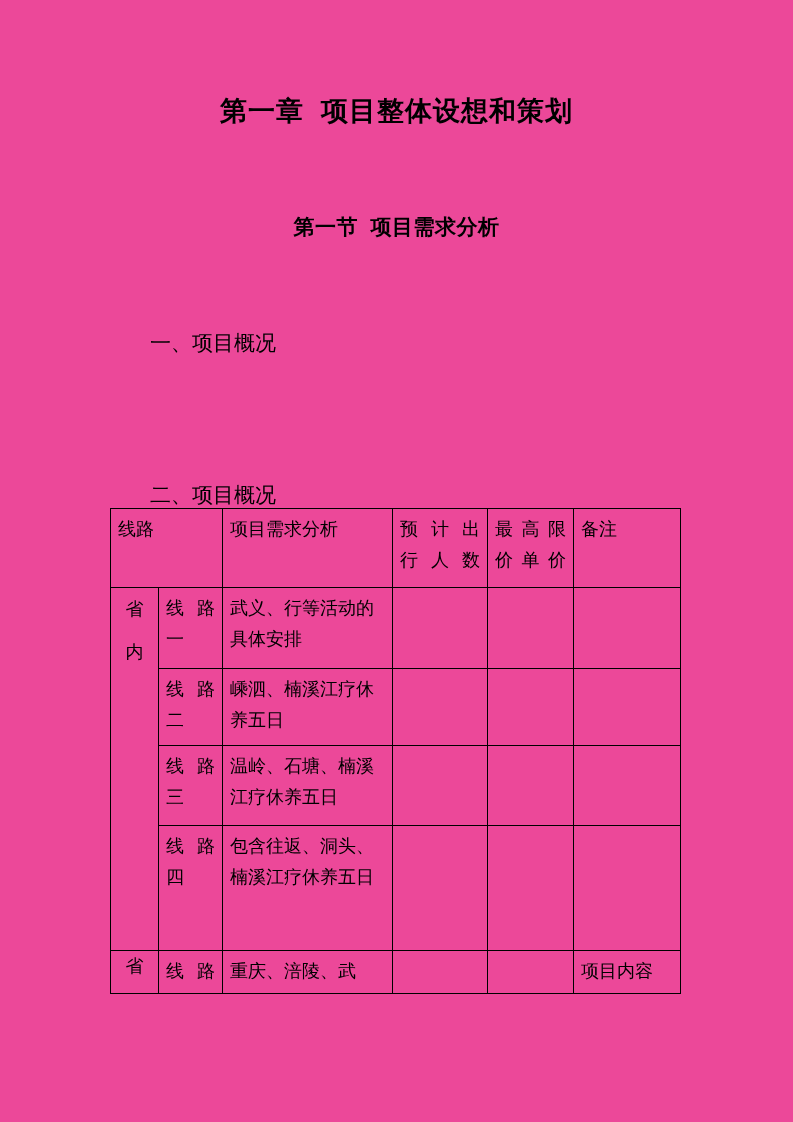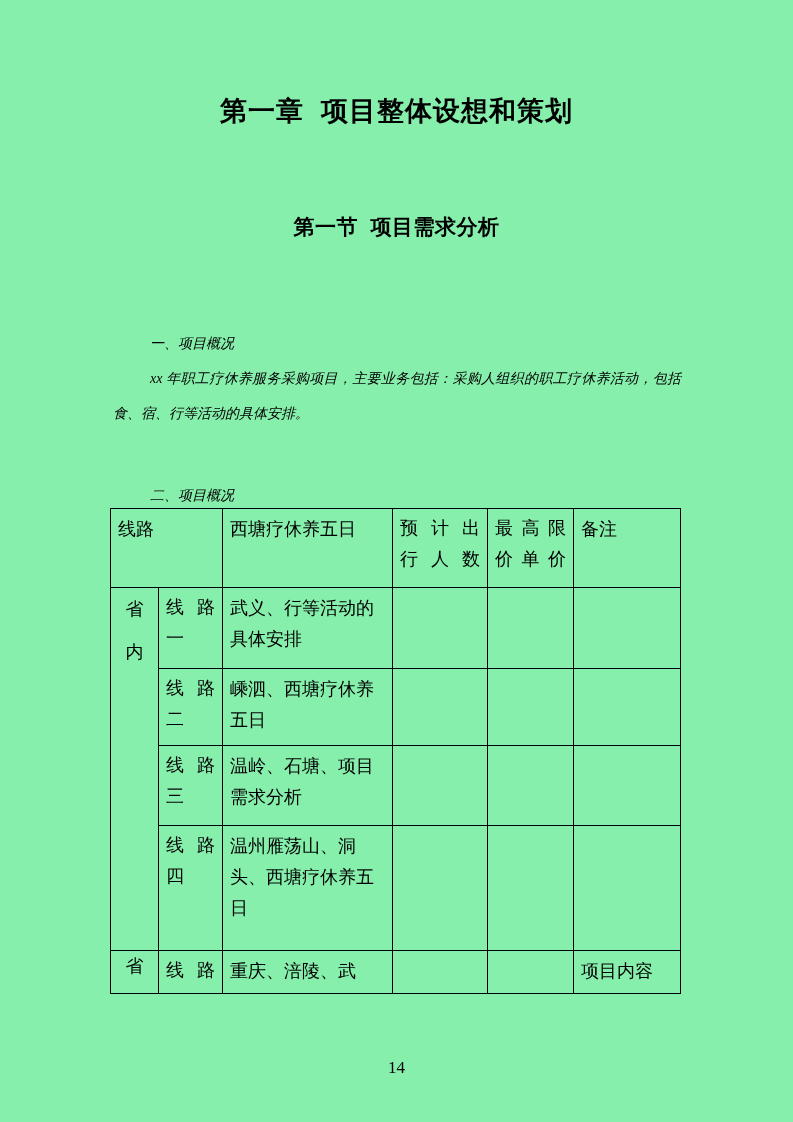--- a/index.html
+++ b/index.html
@@ -8,21 +8,21 @@
     background: #ffffff;
   }
   body {
     font-family: "Liberation Serif", "DejaVu Serif", serif;
     color: #000000;
   }
   .page {
     position: relative;
     width: 793px;
     height: 1122px;
-    background: #86efac;
+    background: #ec4899;
     overflow: hidden;
     box-sizing: border-box;
   }
 
   
   .chapter-title {
     position: absolute;
     left: 0;
     top: 94px;
     width: 793px;
@@ -46,23 +46,22 @@
     letter-spacing: 0.5px;
     line-height: 28px;
     white-space: pre;
   }
 
   
   .body-block {
     position: absolute;
     left: 113px;
     width: 568px;
-    font-size: 14px;
+    font-size: 21px;
     line-height: 35px;
-    font-style: italic;
   }
   .heading-num {
     top: 326px;
     text-indent: 37px;
   }
   .para-1 {
     top: 361px;
     text-indent: 37px;
     text-align: justify;
     text-justify: inter-ideograph;
@@ -90,21 +89,20 @@
     line-height: 31px;
   }
   .cell-pad {
     padding: 5px 7px 6px 7px;
   }
   
   .distr {
     text-align: justify;
     text-align-last: justify;
     text-justify: inter-character;
-    font-family: Liberation Mono, monospace;
   }
   .mid {
     vertical-align: middle;
   }
   .region-cell {
     vertical-align: middle;
     text-align: center;
   }
   .region-cell .stack {
     line-height: 43px;
@@ -145,41 +143,40 @@
 <body>
 
 <div class="page">
 
   <div class="chapter-title">第一章  项目整体设想和策划</div>
 
   <div class="section-title">第一节  项目需求分析</div>
 
   <div class="body-block heading-num">一、项目概况</div>
 
-  <div class="body-block para-1">xx 年职工疗休养服务采购项目，主要业务包括：采购人组织的职工疗休养活动，包括食、宿、行等活动的具体安排。</div>
 
   <div class="body-block heading-num-2">二、项目概况</div>
 
   <table class="trip-table">
     <colgroup>
       <col class="col-region">
       <col class="col-route">
       <col class="col-detail">
       <col class="col-people">
       <col class="col-price">
       <col class="col-remark">
     </colgroup>
 
     <tbody>
         <tr class="r-head">
       <td class="mid" colspan="2">
         <div class="cell-pad">线路</div>
       </td>
       <td class="mid">
-        <div class="cell-pad">西塘疗休养五日</div>
+        <div class="cell-pad">项目需求分析</div>
       </td>
       <td class="h-people">
         <div class="cell-pad">
           <div class="distr">预计出</div>
           <div class="distr">行人数</div>
         </div>
       </td>
       <td class="h-price">
         <div class="cell-pad">
           <div class="distr">最高限</div>
@@ -213,57 +210,57 @@
       <td>
         <div class="cell-pad"></div>
       </td>
     </tr>
 
     <tr class="r-2">
       <td>
         <div class="cell-pad distr">线路二</div>
       </td>
       <td>
-        <div class="cell-pad">嵊泗、西塘疗休养五日</div>
+        <div class="cell-pad">嵊泗、楠溪江疗休养五日</div>
       </td>
       <td>
         <div class="cell-pad"></div>
       </td>
       <td>
         <div class="cell-pad"></div>
       </td>
       <td>
         <div class="cell-pad"></div>
       </td>
     </tr>
 
     <tr class="r-3">
       <td>
         <div class="cell-pad distr">线路三</div>
       </td>
       <td>
-        <div class="cell-pad">温岭、石塘、项目需求分析</div>
+        <div class="cell-pad">温岭、石塘、楠溪江疗休养五日</div>
       </td>
       <td>
         <div class="cell-pad"></div>
       </td>
       <td>
         <div class="cell-pad"></div>
       </td>
       <td>
         <div class="cell-pad"></div>
       </td>
     </tr>
 
     <tr class="r-4">
       <td class="mid">
         <div class="cell-pad distr">线路四</div>
       </td>
       <td>
-        <div class="cell-pad">温州雁荡山、洞头、西塘疗休养五日</div>
+        <div class="cell-pad">包含往返、洞头、楠溪江疗休养五日</div>
       </td>
       <td>
         <div class="cell-pad"></div>
       </td>
       <td>
         <div class="cell-pad"></div>
       </td>
       <td>
         <div class="cell-pad"></div>
       </td>
@@ -285,15 +282,14 @@
       <td>
         <div class="cell-pad"></div>
       </td>
       <td>
         <div class="cell-pad">项目内容</div>
       </td>
     </tr>
   </tbody>
     </table>
 
-  <div class="page-number">14</div>
 
 </div>
 
 </body></html>

